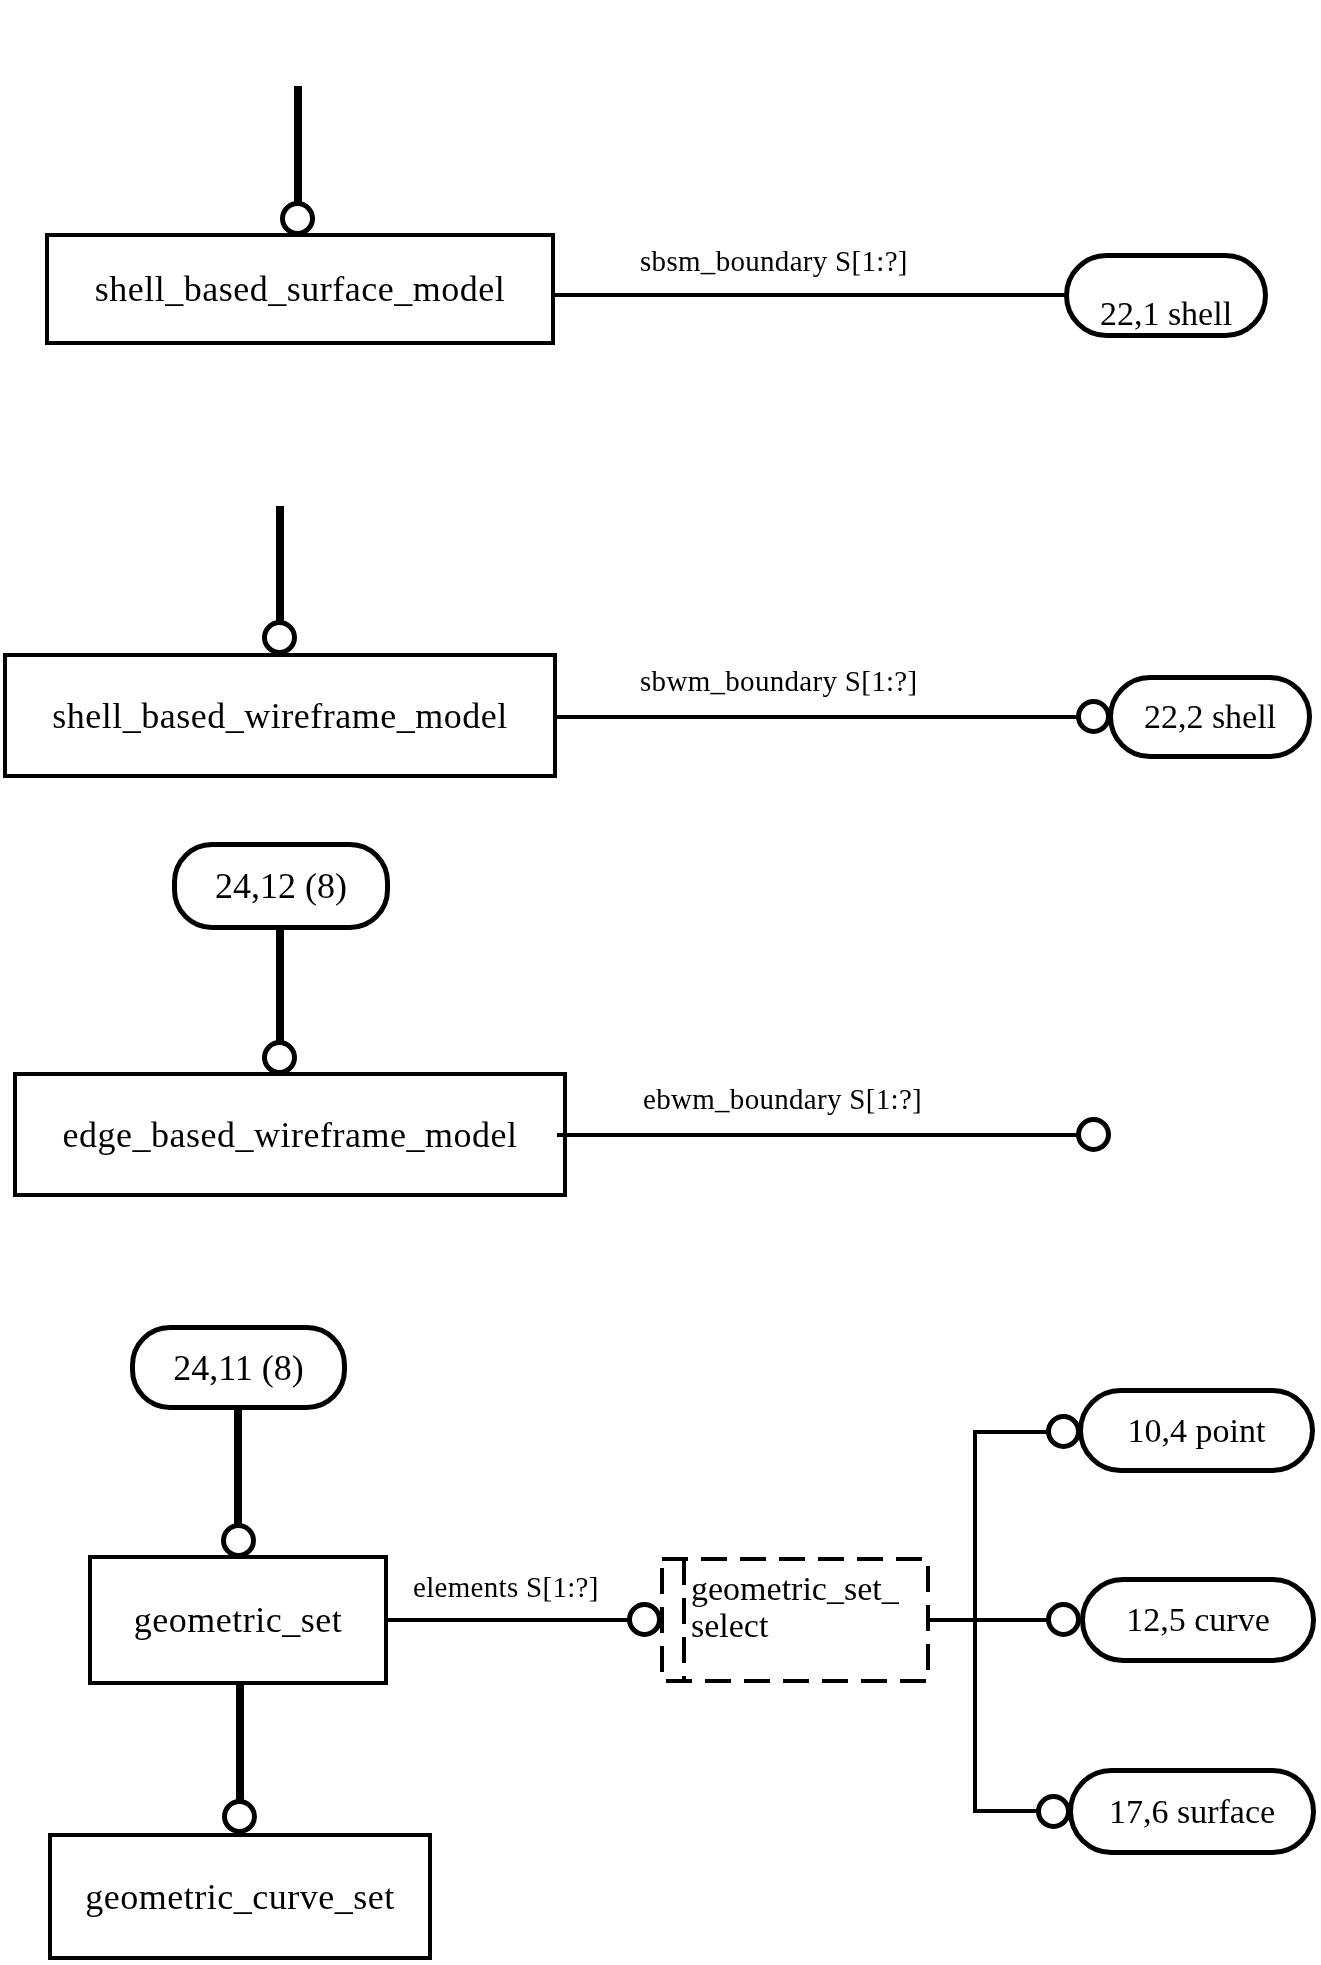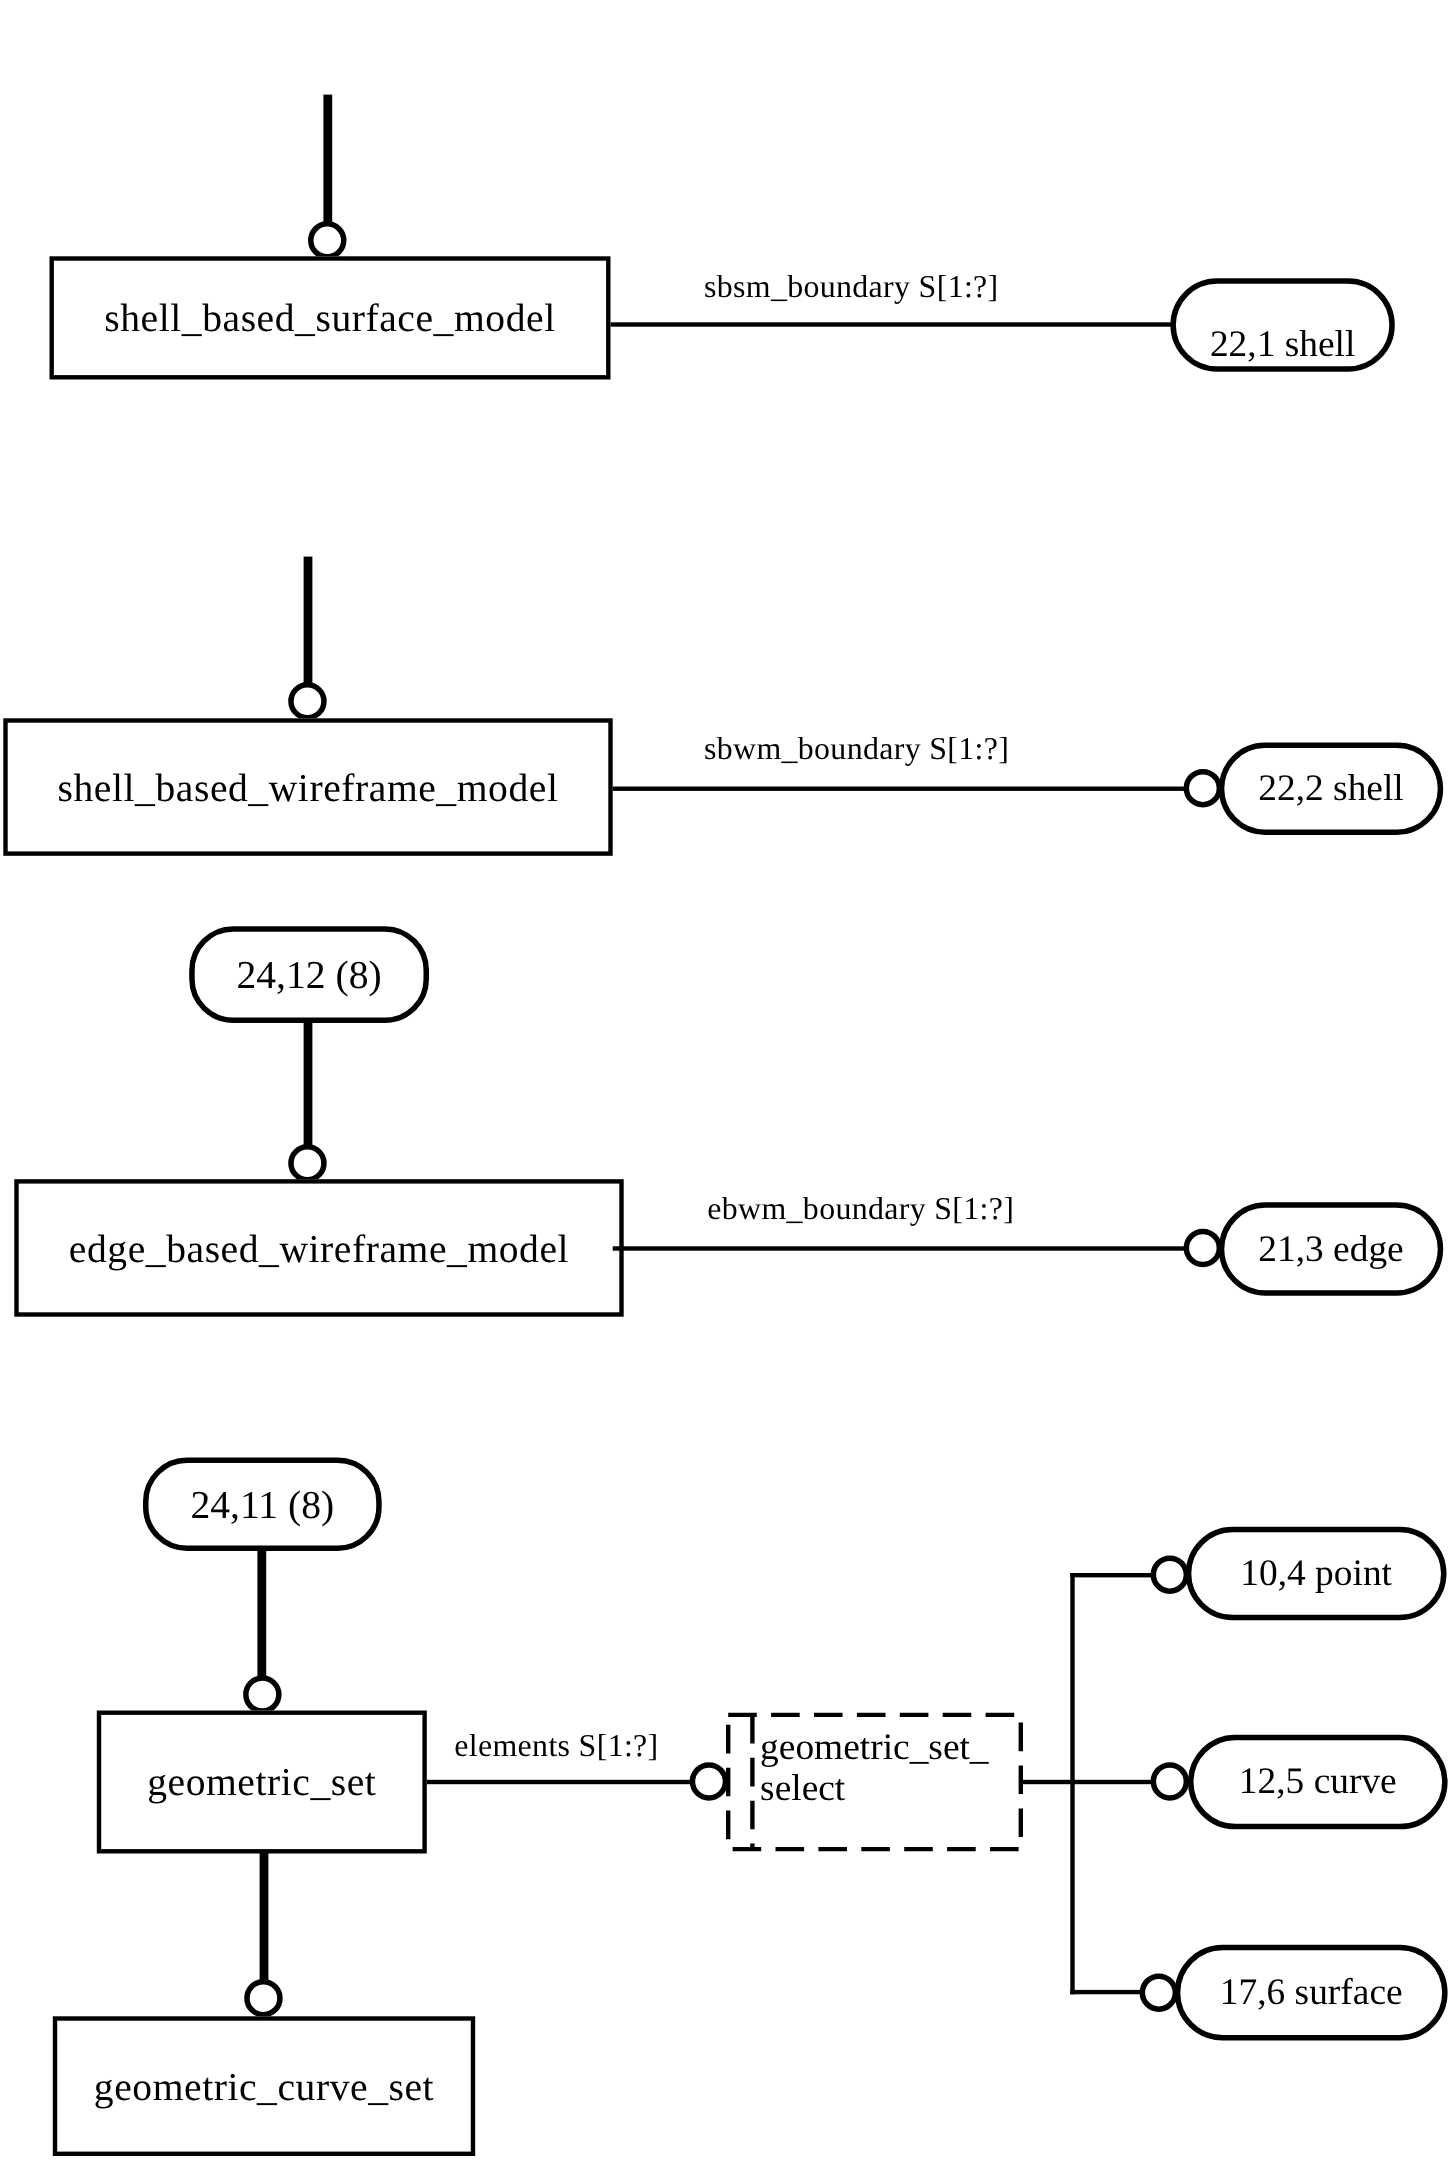--- a/index.html
+++ b/index.html
@@ -96,23 +96,20 @@
     <span>24,12 (8)</span>
   </div>
   <div class="thickline" style="left:276px; top:928px; height:114px;"></div>
   <div class="circle" style="left:262px; top:1040px;"></div>
   <div class="entity-box" style="left:3px; top:1072px; width:554px; height:125px;margin-left:10px;">
     <span>edge_based_wireframe_model</span>
   </div>
   <div class="hline" style="left:557px; top:1133px; width:520px;"></div>
   <div class="rel-label" style="left:643px; top:1083px;">ebwm_boundary S[1:?]</div>
   <div class="circle" style="left:1076px; top:1117px;"></div>
-  <div class="oval target" style="left:1108px; top:1093px; width:204px; height:85px;">
-    <span>21,3 edge</span>
-  </div>
 
   <div class="oval pageref" style="left:130px; top:1325px; width:217px; height:85px;">
     <span>24,11 (8)</span>
   </div>
   <div class="thickline" style="left:234px; top:1408px; height:117px;"></div>
   <div class="circle" style="left:221px; top:1523px;"></div>
   <div class="entity-box" style="left:88px; top:1555px; width:300px; height:130px;">
     <span>geometric_set</span>
   </div>
   <div class="hline" style="left:388px; top:1618px; width:240px;"></div>

